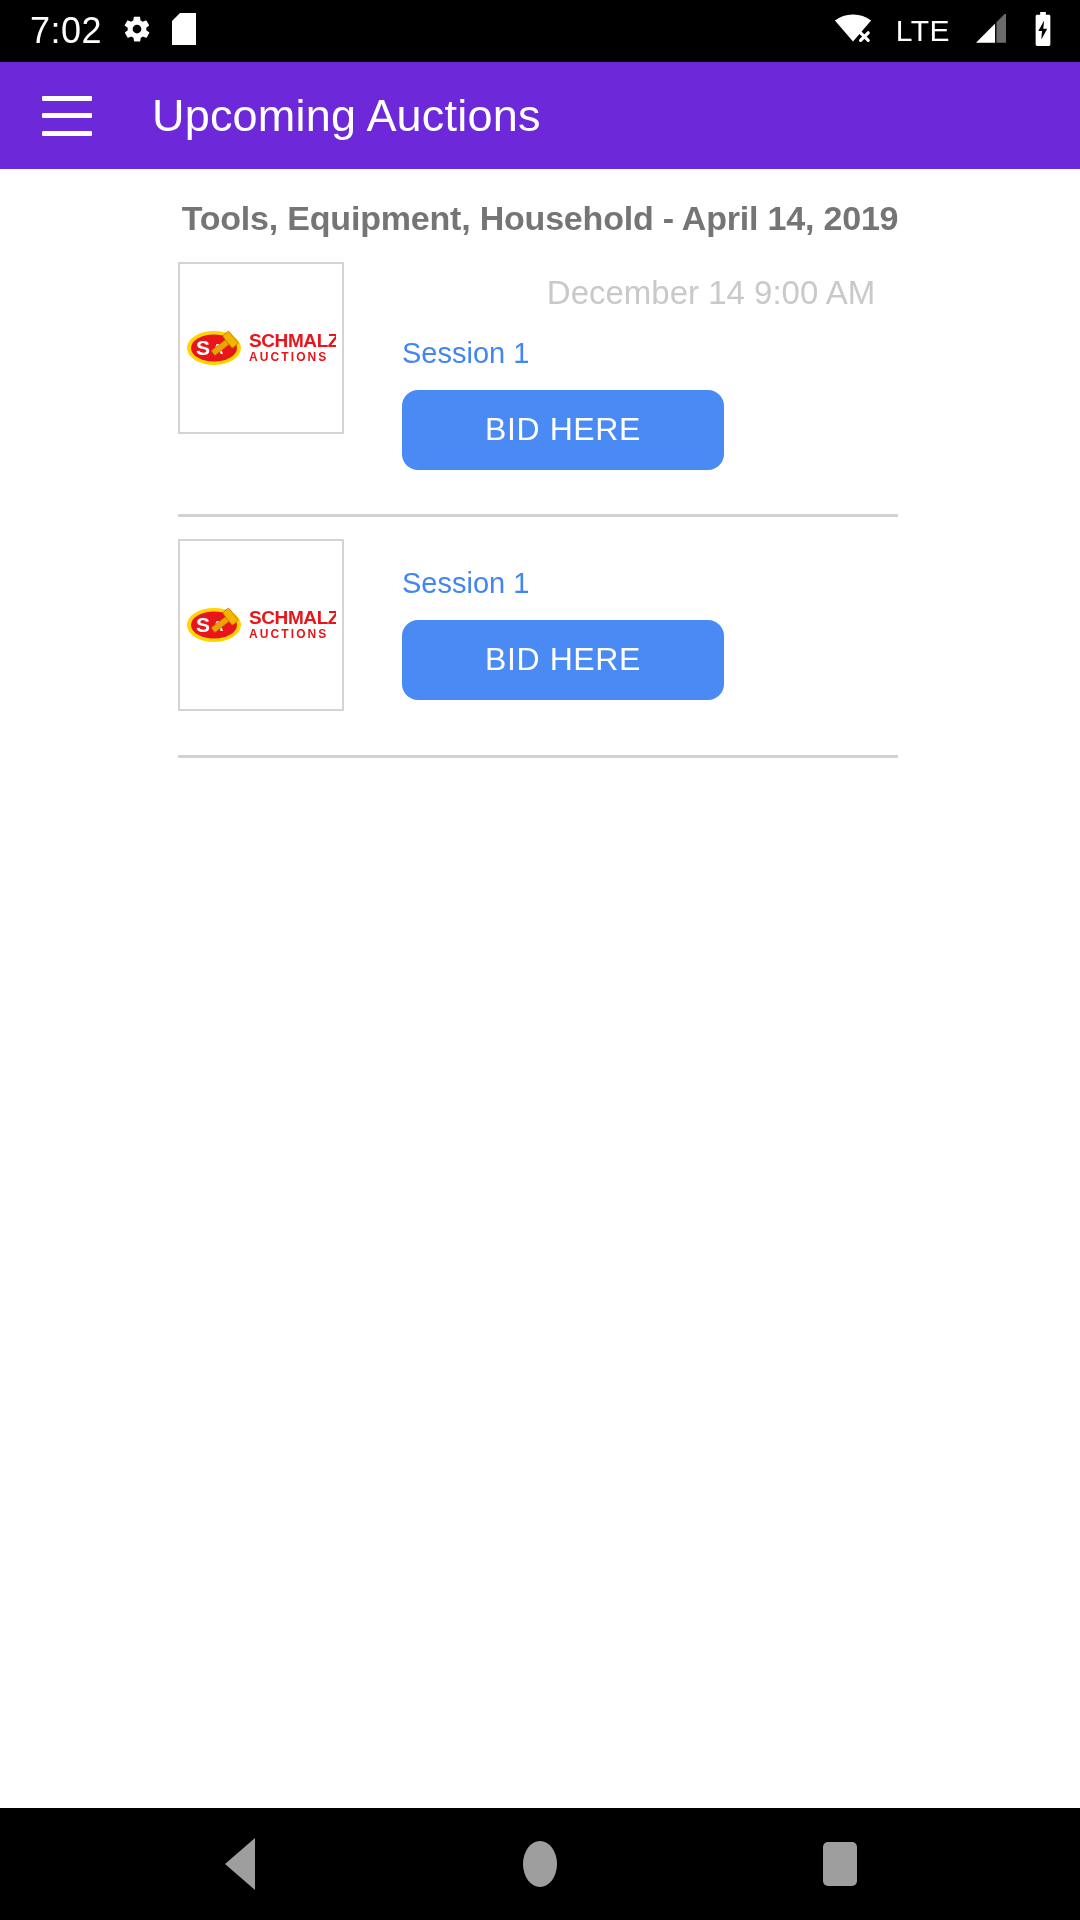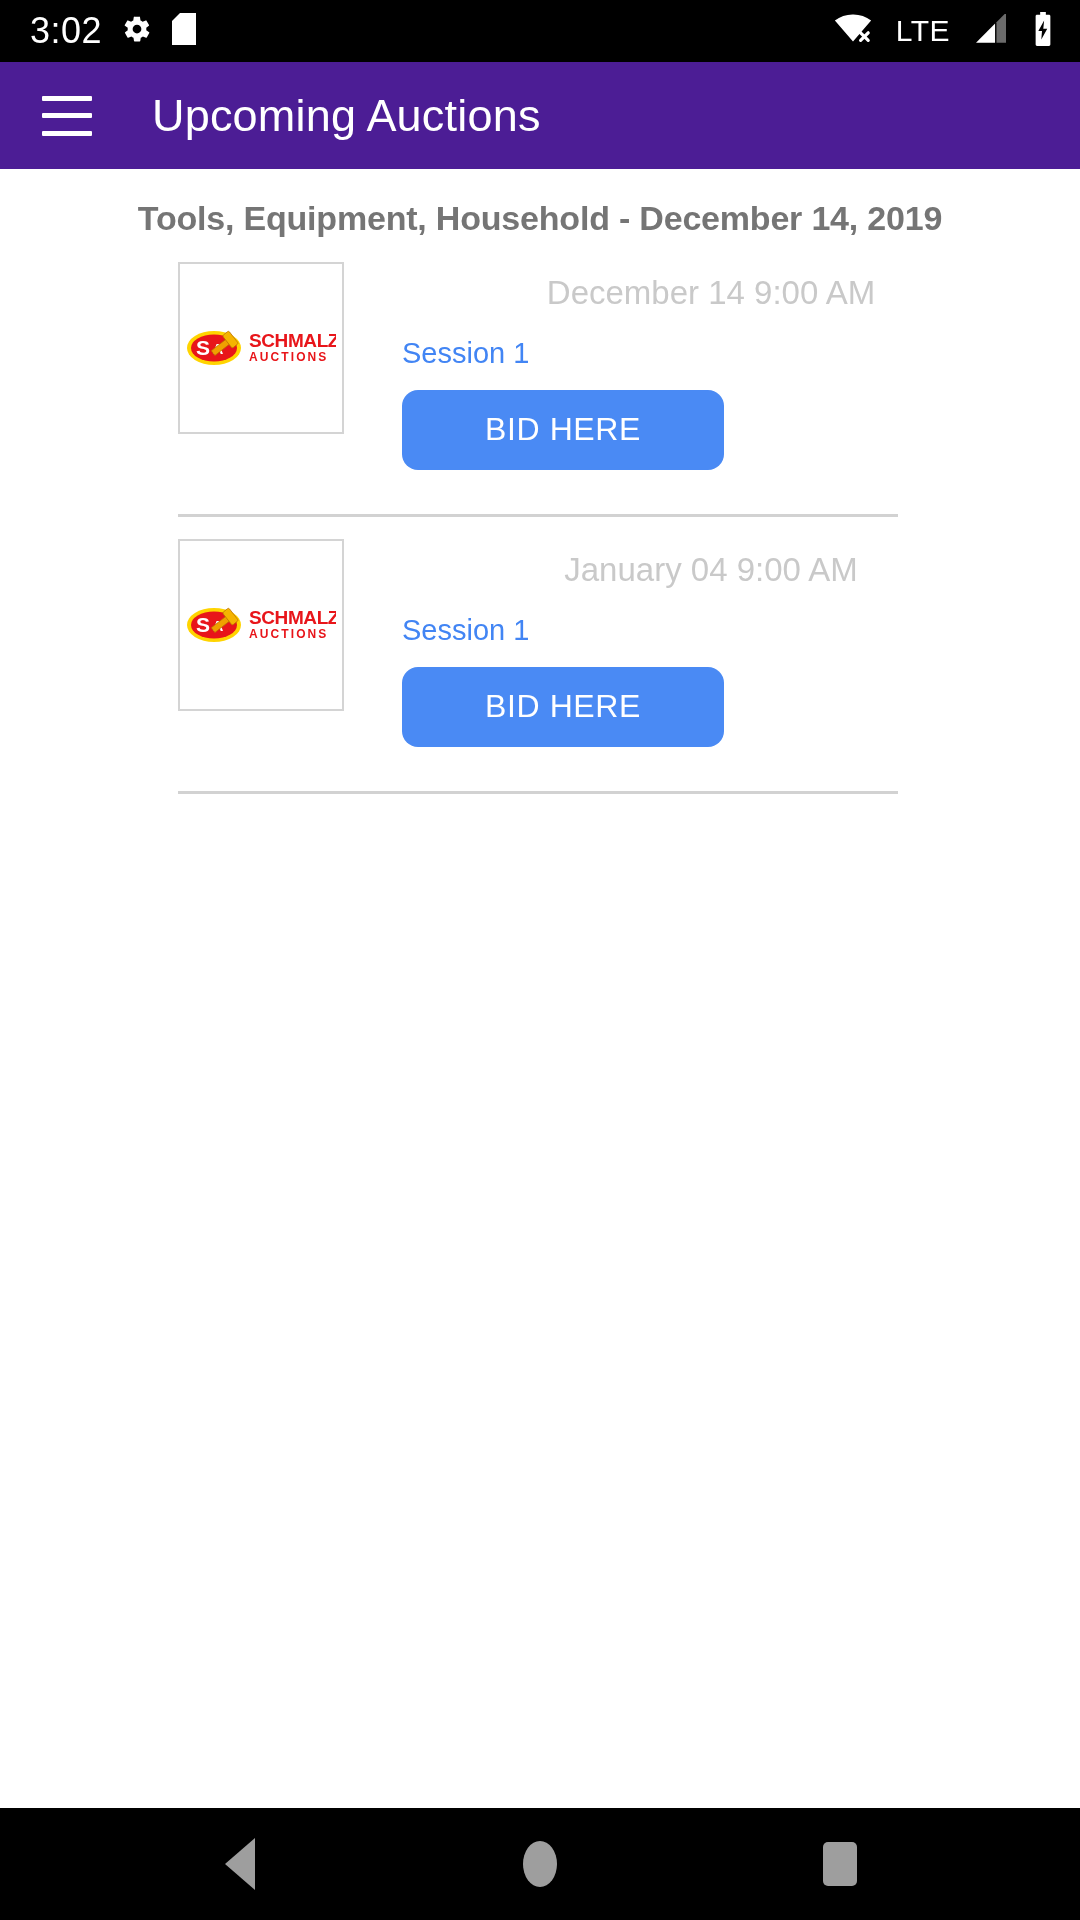--- a/index.html
+++ b/index.html
@@ -29,21 +29,21 @@
   .status-right {
     margin-left:auto;
     display:flex; align-items:center; gap:24px;
   }
   .status-lte { font-size:30px; letter-spacing:0.5px; line-height:1; }
   .ic { display:block; }
 
   
   .app-bar {
     height:107px; flex:0 0 107px;
-    background:#4c1d95;
+    background:#6d28d9;
     display:flex; align-items:center;
     padding:0 0 0 42px;
   }
   .hamburger {
     width:50px; height:40px;
     display:flex; flex-direction:column; justify-content:space-between;
     cursor:pointer;
   }
   .hamburger span { display:block; height:5px; background:#ffffff; border-radius:1px; }
   .app-title {
@@ -163,21 +163,21 @@
     border-radius:5px;
   }
 </style>
 </head>
 <body>
 
 <div id="screen">
 
   <div class="status-bar">
     <div class="status-left">
-      <span class="status-clock">3:02</span>
+      <span class="status-clock">7:02</span>
       <span class="ic">
         <svg width="30" height="30" viewBox="0 0 24 24">
             <path fill="#ffffff" d="M19.4 13a7.6 7.6 0 0 0 0-2l2.1-1.6a.5.5 0 0 0 .1-.6l-2-3.5a.5.5 0 0 0-.6-.2l-2.5 1a7.3 7.3 0 0 0-1.7-1l-.4-2.6a.5.5 0 0 0-.5-.4h-4a.5.5 0 0 0-.5.4l-.4 2.6c-.6.3-1.2.6-1.7 1l-2.5-1a.5.5 0 0 0-.6.2l-2 3.5a.5.5 0 0 0 .1.6L4.6 11a7.6 7.6 0 0 0 0 2l-2.1 1.6a.5.5 0 0 0-.1.6l2 3.5c.1.2.4.3.6.2l2.5-1c.5.4 1.1.7 1.7 1l.4 2.6c0 .2.2.4.5.4h4c.3 0 .5-.2.5-.4l.4-2.6c.6-.3 1.2-.6 1.7-1l2.5 1c.2.1.5 0 .6-.2l2-3.5a.5.5 0 0 0-.1-.6L19.4 13zM12 15.5A3.5 3.5 0 1 1 15.5 12 3.5 3.5 0 0 1 12 15.5z"></path>
           </svg>
       </span>
       <span class="ic">
         <svg width="24" height="32" viewBox="0 0 18 24">
             <path fill="#ffffff" d="M6 0h12v24H0V6zM9 2h1.6v3.4H9zm2.6 0h1.6v3.4h-1.6zm2.6 0h1.6v3.4h-1.6z"></path>
           </svg>
       </span>
@@ -214,21 +214,21 @@
       <span></span>
       <span></span>
       <span></span>
     </div>
     <div class="app-title">Upcoming Auctions</div>
   </div>
 
   <div class="content">
 
     <div class="auction-card">
-      <div class="card-title">Tools, Equipment, Household - December 14, 2019</div>
+      <div class="card-title">Tools, Equipment, Household - April 14, 2019</div>
       <div class="card-body">
         <div class="thumb-wrap">
           <div class="thumb">
             <svg class="logo" viewBox="0 0 150 46">
               <ellipse cx="28" cy="23" rx="27" ry="17" fill="#ffd400"></ellipse>
               <ellipse cx="28" cy="23" rx="23" ry="13.5" fill="#e8151a"></ellipse>
               <text x="17" y="30" font-family="Liberation Sans, sans-serif" font-size="21" font-weight="bold" fill="#ffffff" text-anchor="middle">S</text>
               <text x="32" y="29" font-family="Liberation Sans, sans-serif" font-size="15" font-weight="bold" fill="#ffffff" text-anchor="middle">A</text>
               <g transform="rotate(-38 34 24)">
                 <rect x="26" y="20" width="22" height="6" fill="#f0a000" stroke="#b86d00" stroke-width="0.7"></rect>
@@ -260,21 +260,20 @@
               <g transform="rotate(-38 34 24)">
                 <rect x="26" y="20" width="22" height="6" fill="#f0a000" stroke="#b86d00" stroke-width="0.7"></rect>
                 <rect x="44" y="15" width="8" height="16" rx="1.5" fill="#f5b400" stroke="#b86d00" stroke-width="0.7"></rect>
               </g>
               <text x="63" y="22" font-family="Liberation Sans, sans-serif" font-size="19" font-weight="bold" fill="#e8151a" letter-spacing="-0.4">SCHMALZ</text>
               <text x="63" y="36" font-family="Liberation Sans, sans-serif" font-size="12" font-weight="bold" fill="#e8151a" letter-spacing="2.1">AUCTIONS</text>
             </svg>
           </div>
         </div>
         <div class="card-info">
-          <div class="card-date">January 04 9:00 AM</div>
           <div class="card-session">Session 1</div>
           <button class="bid-button">BID HERE</button>
         </div>
       </div>
       <div class="divider"></div>
     </div>
 
   </div>
 
   <div class="nav-bar">

